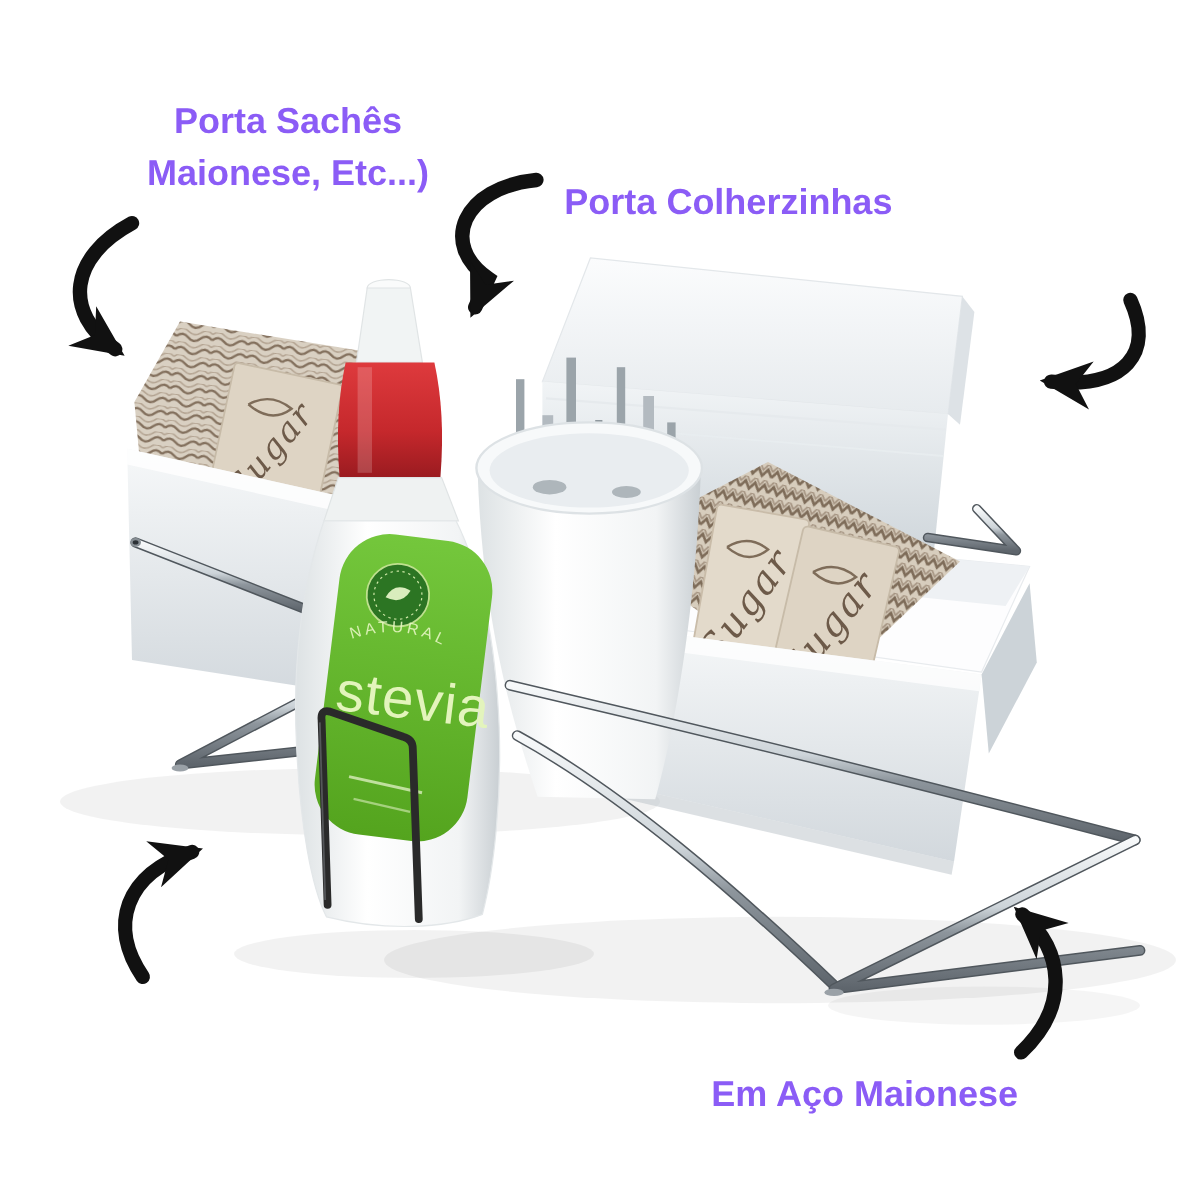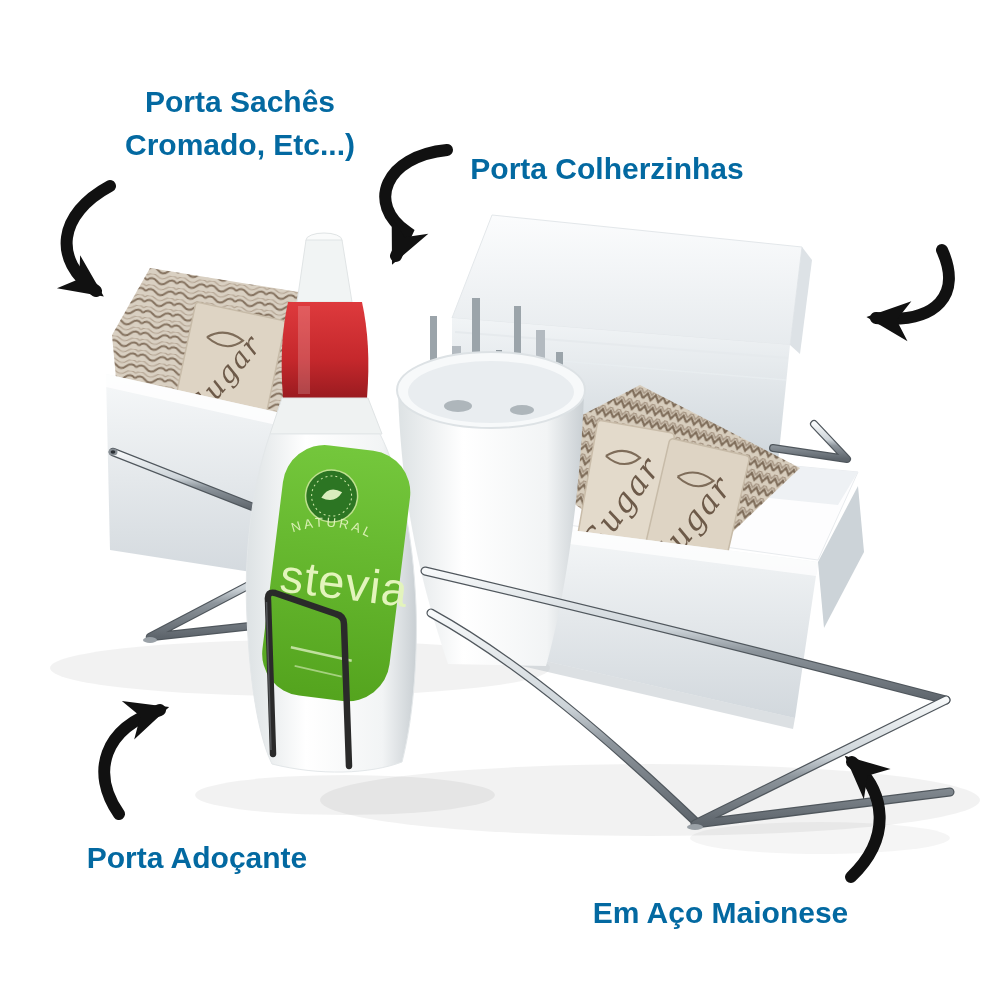--- a/index.html
+++ b/index.html
@@ -1,19 +1,19 @@
 <!DOCTYPE html>
 <html><head>
 <meta charset="utf-8">
 <style>
   html,body{margin:0;padding:0;background:#ffffff;}
   .stage{position:relative;width:1000px;height:1000px;background:#ffffff;overflow:hidden;
          font-family:"Liberation Sans",sans-serif;}
   .scene,.arrows{position:absolute;left:0;top:0;width:1000px;height:1000px;}
-  .label{position:absolute;font-weight:700;color:#0369a1;text-align:center;
+  .label{position:absolute;font-weight:700;color:#8b5cf6;text-align:center;
          font-size:30px;line-height:43px;letter-spacing:0px;}
   .lbl-saches{left:80px;top:80px;width:320px;}
   .lbl-colher{left:452px;top:147px;width:310px;}
   .lbl-guarda{left:778px;top:191px;width:212px;}
   .lbl-adoc{left:66px;top:836px;width:262px;}
   .lbl-aco{left:583px;top:891px;width:275px;}
   .arrow{stroke:#111111;stroke-width:12;fill:none;stroke-linecap:round;}
 </style>
 </head>
 <body>
@@ -193,19 +193,18 @@
     </defs>
     <path class="arrow" d="M 110,186 C 58,214 52,260 96,291" marker-end="url(#ah)"></path>
     <path class="arrow" d="M 447,150 C 385,156 366,204 407,232 L 396,256" marker-end="url(#ah)"></path>
     <path class="arrow" d="M 942,250 C 962,294 938,324 876,318" marker-end="url(#ah)"></path>
     <path class="arrow" d="M 119,814 C 90,772 104,728 160,710" marker-end="url(#ah)"></path>
     <path class="arrow" d="M 851,877 C 892,838 886,792 852,762" marker-end="url(#ah)"></path>
   </svg>
 
   <div class="label lbl-saches">
     <div>Porta Sachês</div>
-    <div>Cromado, Etc...)</div>
+    <div>Maionese, Etc...)</div>
   </div>
   <div class="label lbl-colher">Porta Colherzinhas</div>
-  <div class="label lbl-adoc">Porta Adoçante</div>
   <div class="label lbl-aco">Em Aço Maionese</div>
 
 </div>
 
 </body></html>

